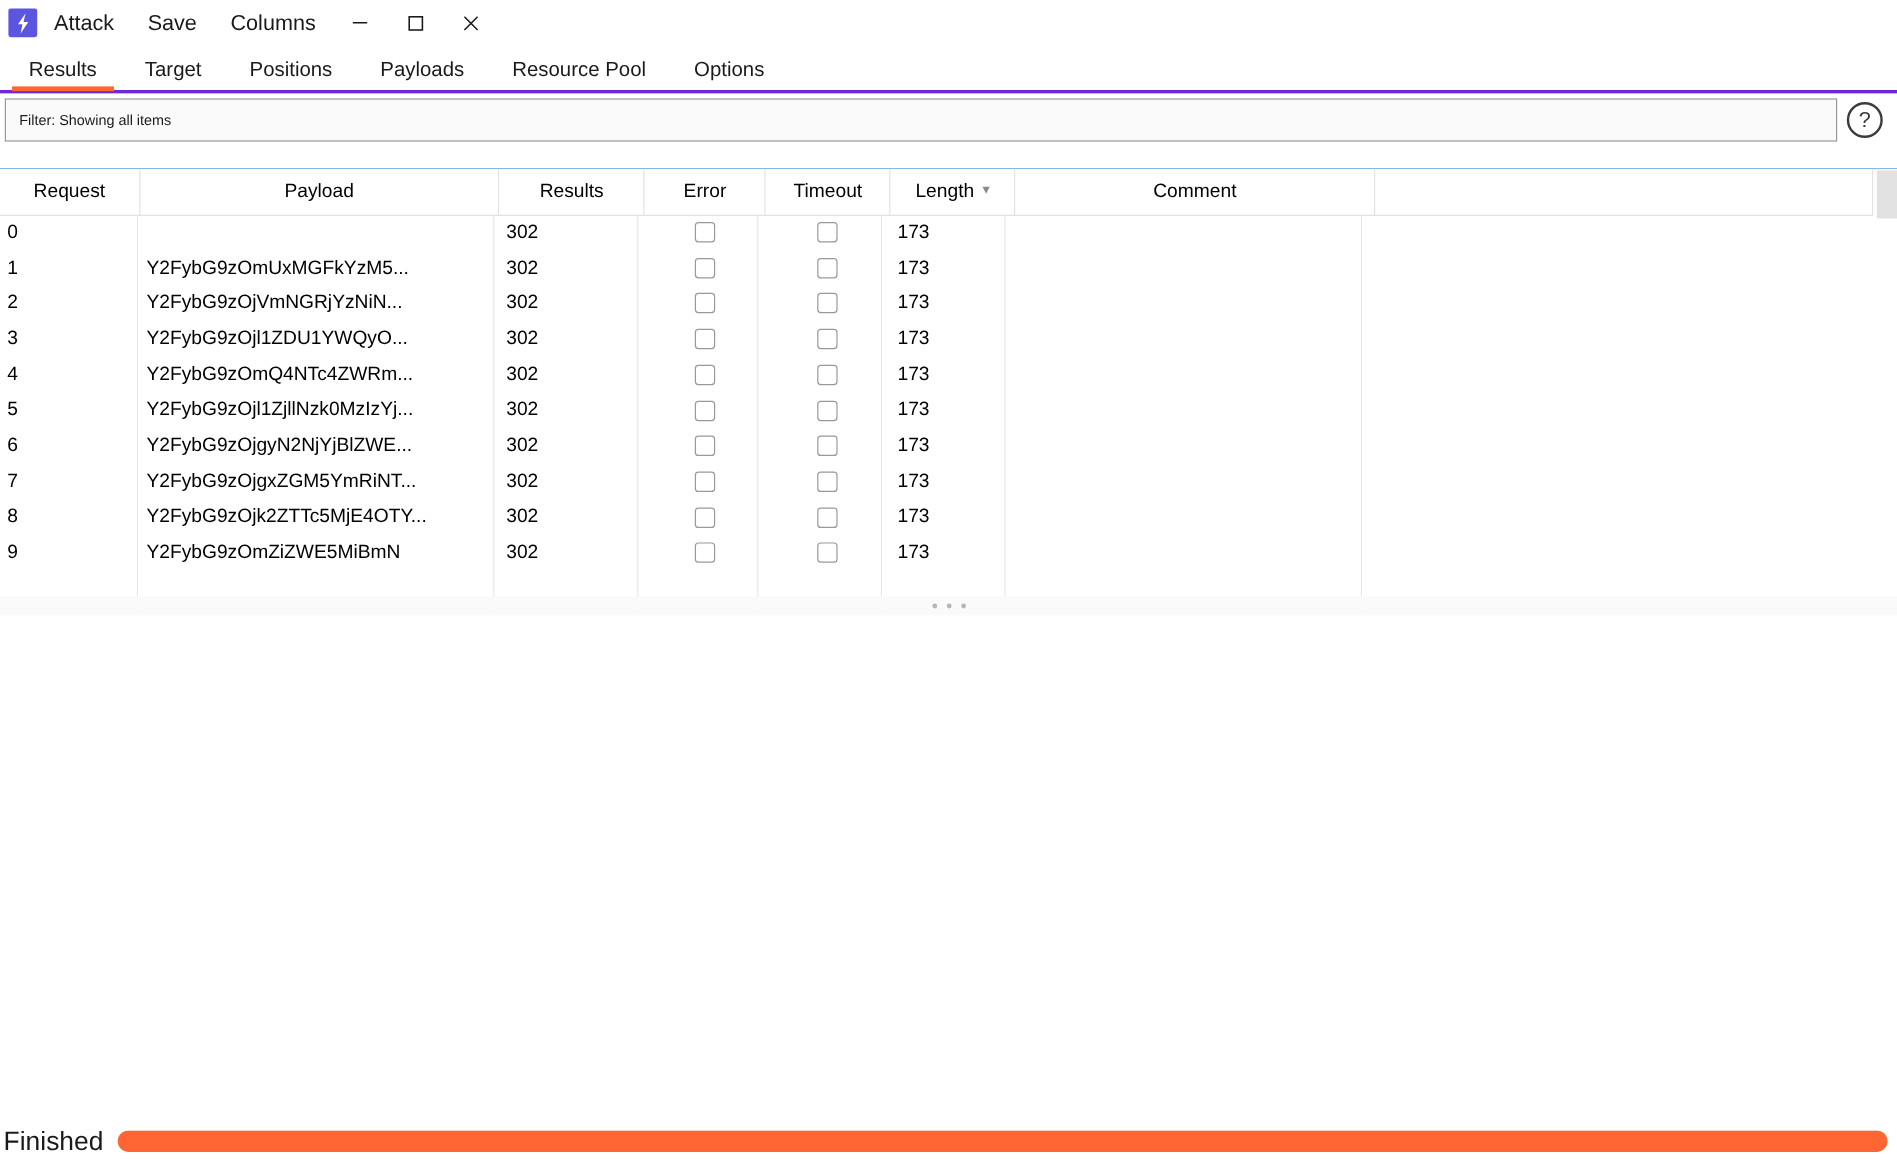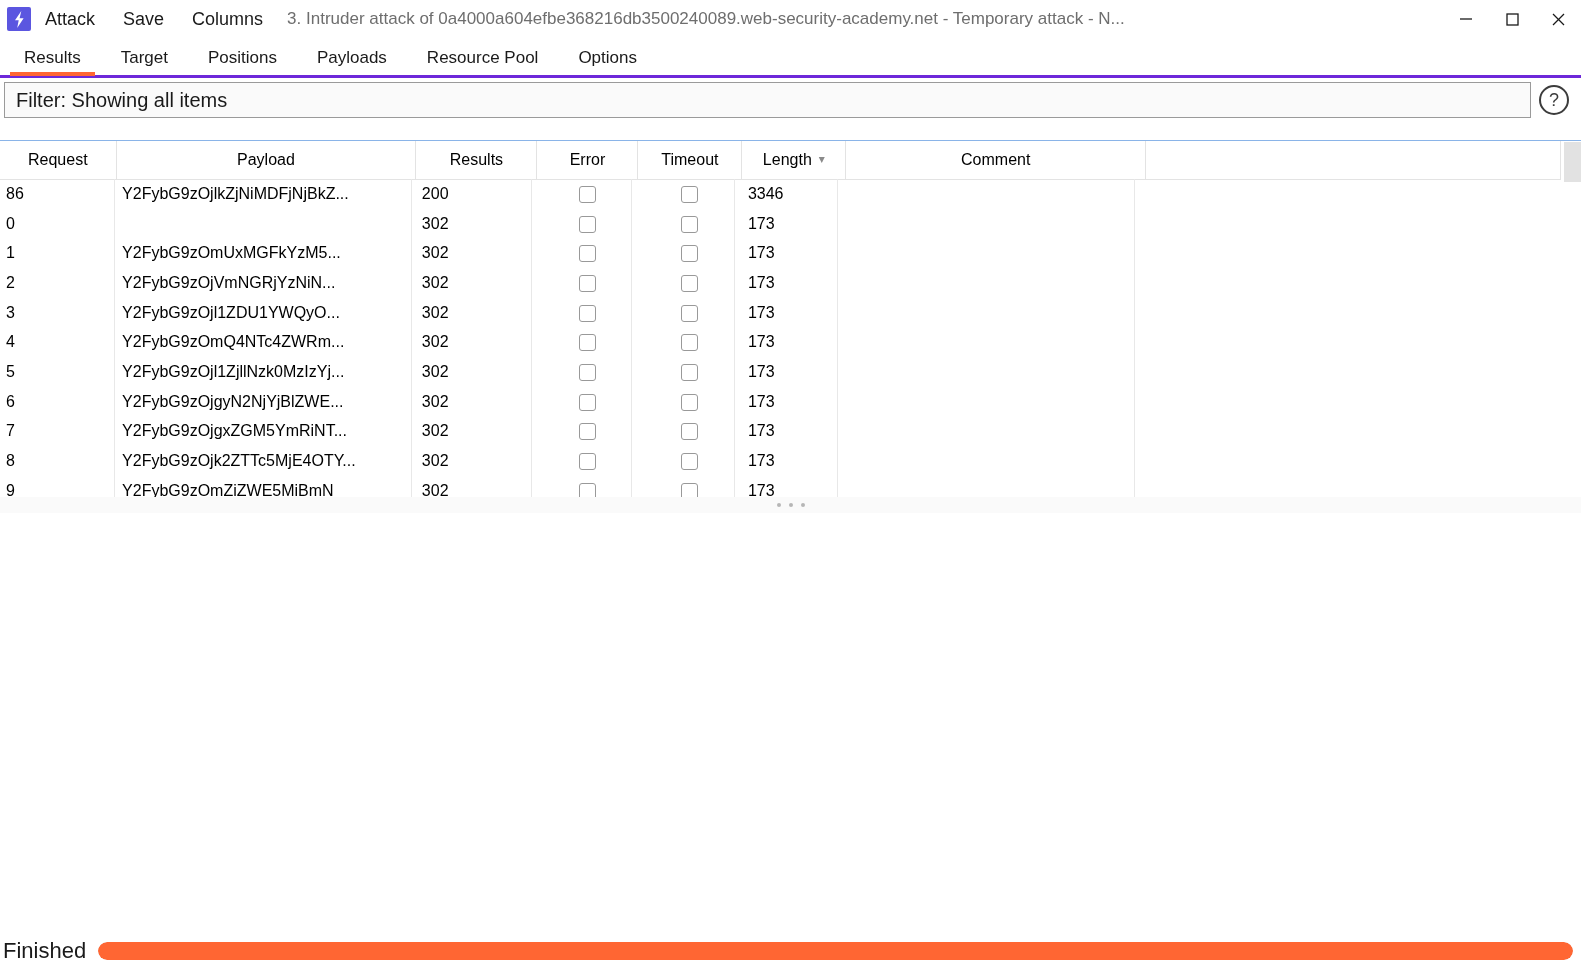--- a/index.html
+++ b/index.html
@@ -85,21 +85,21 @@
     padding: 4px 6px 4px 4px;
     background: #fff;
   }
   .filterbar {
     flex: 1;
     height: 36px;
     border: 1px solid #9a9a9a;
     background: #fafafa;
     display: flex; align-items: center;
     padding-left: 11px;
-    font-size: 20px;
+    font-size: 12px;
     color: #1a1a1a;
     cursor: default;
   }
   .help-icon {
     width: 30px; height: 30px;
     margin-left: 8px; margin-right: 6px;
     border: 2px solid #3c3c3c;
     border-radius: 50%;
     display:flex; align-items:center; justify-content:center;
     font-size: 18px; color: #3c3c3c;
@@ -260,21 +260,20 @@
   <div class="logo-box">
     <svg width="15" height="17" viewBox="0 0 15 17" aria-hidden="true">
       <path d="M9.3 0 L3 9.2 L6.7 9.2 L5.2 17 L11.6 7.3 L7.6 7.3 Z" fill="#ffffff"></path>
     </svg>
   </div>
 
   <div class="menu-item">Attack</div>
   <div class="menu-item">Save</div>
   <div class="menu-item">Columns</div>
 
-  <div class="win-title">3. Intruder attack of 0a4000a604efbe368216db3500240089.web-security-academy.net - Temporary attack - N...</div>
 
   <div class="win-controls">
     <div class="win-btn">
       <svg width="18" height="18" viewBox="0 0 18 18">
           <line x1="3" y1="9" x2="15" y2="9" stroke="#1a1a1a" stroke-width="1.3"></line>
         </svg>
     </div>
     <div class="win-btn">
       <svg width="18" height="18" viewBox="0 0 18 18">
           <rect x="4" y="4" width="11" height="11" fill="none" stroke="#1a1a1a" stroke-width="1.3"></rect>
@@ -327,30 +326,20 @@
         <th>Timeout</th>
         <th>
           <span>Length</span><span class="sort-caret">▾</span>
         </th>
         <th>Comment</th>
         <th></th>
       </tr>
     </thead>
     <tbody id="tbody">
         <tr>
-          <td class="c-request">86</td>
-          <td class="c-payload">Y2FybG9zOjlkZjNiMDFjNjBkZ...</td>
-          <td class="c-status">200</td>
-          <td class="c-check"><span class="chk"></span></td>
-          <td class="c-check"><span class="chk"></span></td>
-          <td class="c-length">3346</td>
-          <td class="c-comment"></td>
-          <td class="c-extra"></td>
-        </tr>
-        <tr>
           <td class="c-request">0</td>
           <td class="c-payload"></td>
           <td class="c-status">302</td>
           <td class="c-check"><span class="chk"></span></td>
           <td class="c-check"><span class="chk"></span></td>
           <td class="c-length">173</td>
           <td class="c-comment"></td>
           <td class="c-extra"></td>
         </tr>
         <tr>

